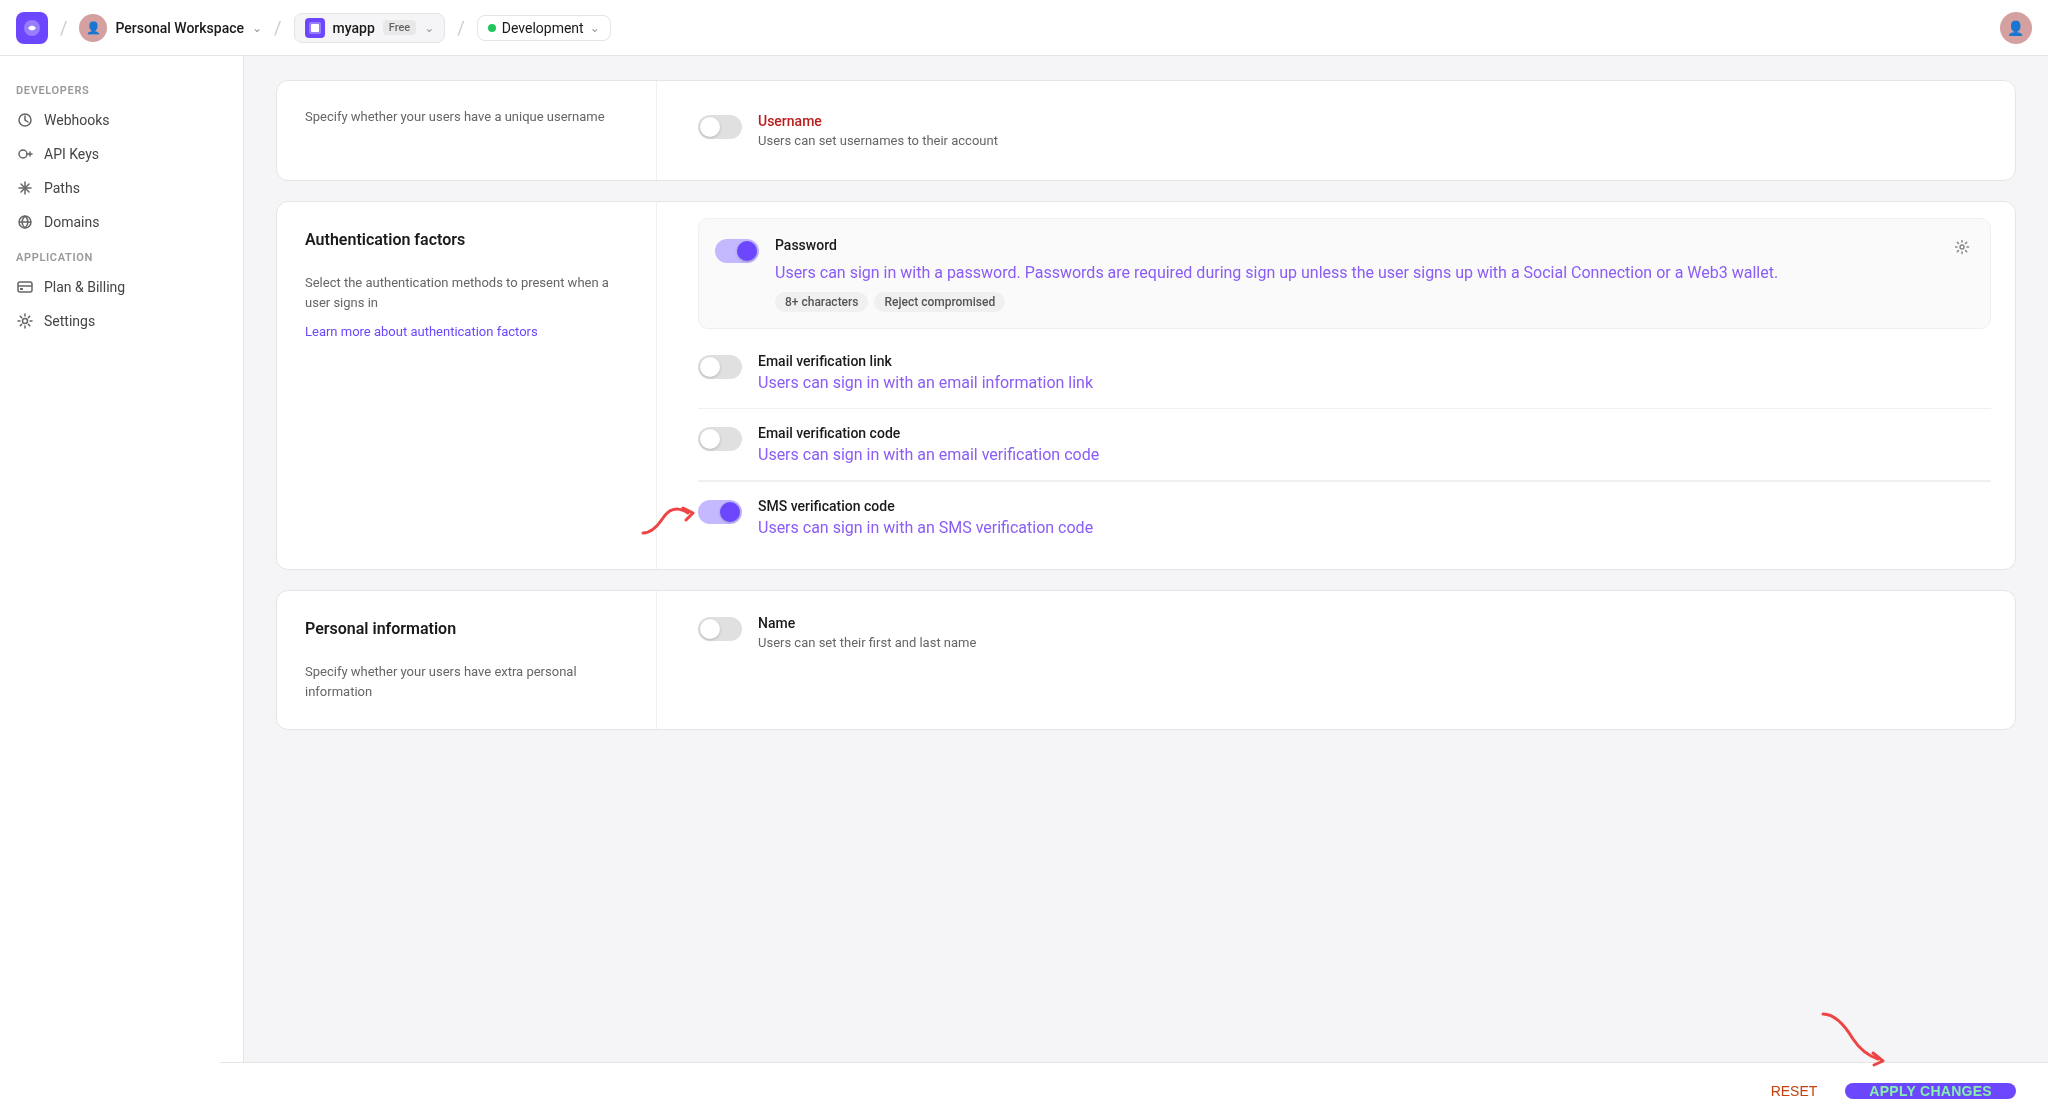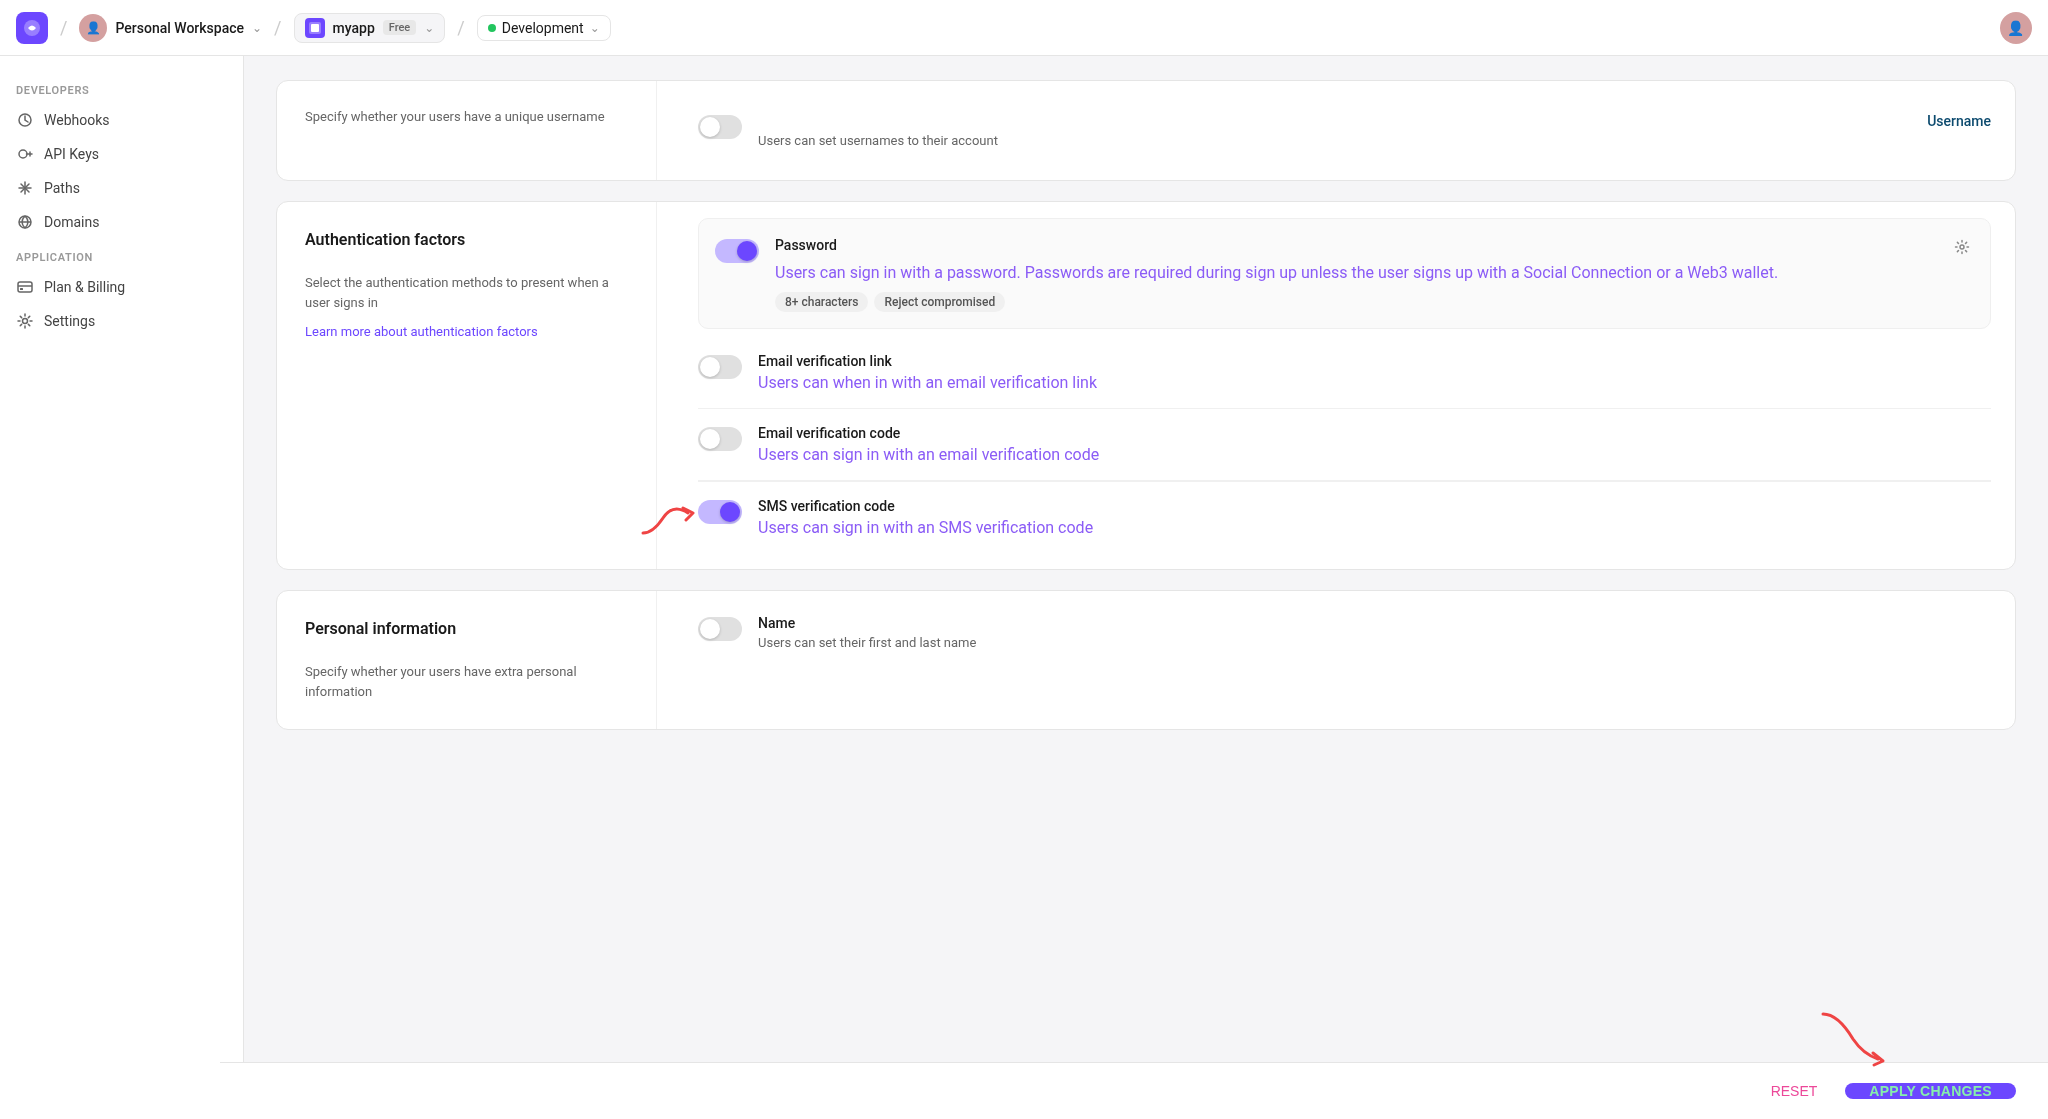--- a/index.html
+++ b/index.html
@@ -332,23 +332,22 @@
       align-items: flex-start;
       gap: 16px;
       padding: 16px 0;
     }
     .username-info {
       flex: 1;
     }
     .username-title {
       font-size: 14px;
       font-weight: 500;
-      color: #0c4a6e;
+      color: #b91c1c;
       margin-bottom: 4px;
-      text-align: right;
     }
     .username-desc {
       font-size: 13px;
       color: #666;
     }
     .card-desc-top {
       font-size: 13px;
       color: #666;
     }
 
@@ -363,21 +362,21 @@
       padding: 12px 32px;
       display: flex;
       align-items: center;
       justify-content: flex-end;
       gap: 12px;
       z-index: 50;
     }
     .btn-reset {
       background: transparent;
       border: none;
-      color: #ec4899;
+      color: #c2410c;
       font-size: 14px;
       font-weight: 500;
       cursor: pointer;
       padding: 8px 16px;
     }
     .btn-apply {
       background: #6c47ff;
       color: #86efac;
       border: none;
       border-radius: 8px;
@@ -591,21 +590,21 @@
             </div>
           </div>
 
           <div class="auth-factor-row">
             <div class="toggle">
               <div class="toggle-track"></div>
               <div class="toggle-knob"></div>
             </div>
             <div class="auth-factor-info">
               <div class="auth-factor-name">Email verification link</div>
-              <div class="auth-factor-desc">Users can when in with an email verification link</div>
+              <div class="auth-factor-desc">Users can sign in with an email information link</div>
             </div>
           </div>
 
           <div class="auth-factor-row">
             <div class="toggle">
               <div class="toggle-track"></div>
               <div class="toggle-knob"></div>
             </div>
             <div class="auth-factor-info">
               <div class="auth-factor-name">Email verification code</div>

